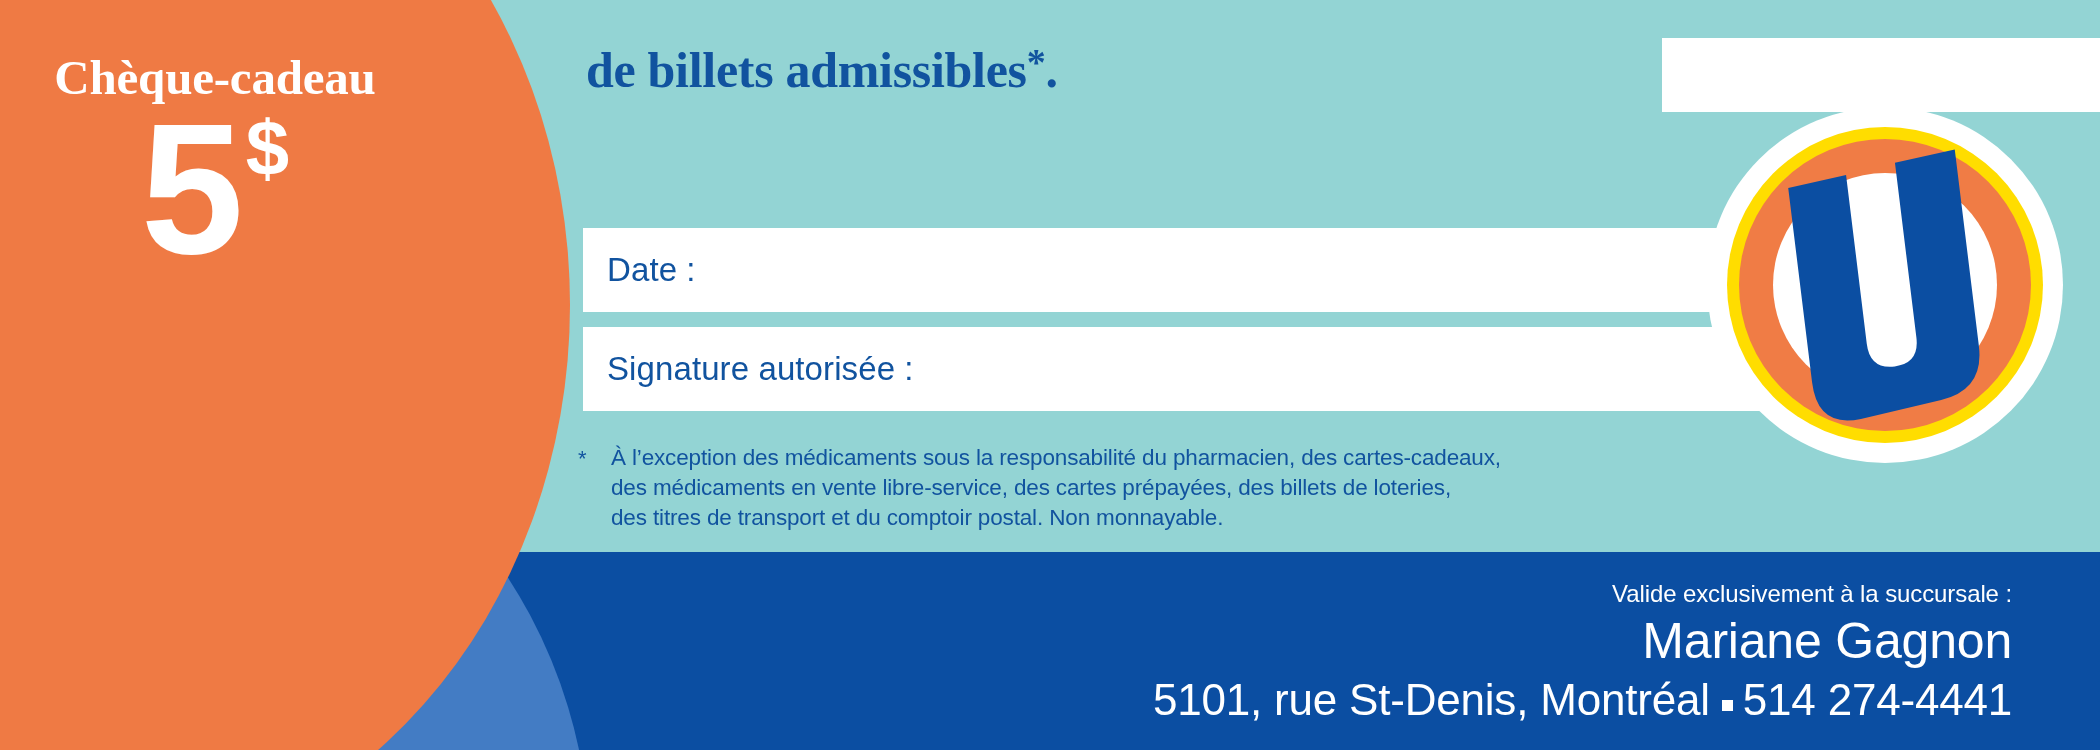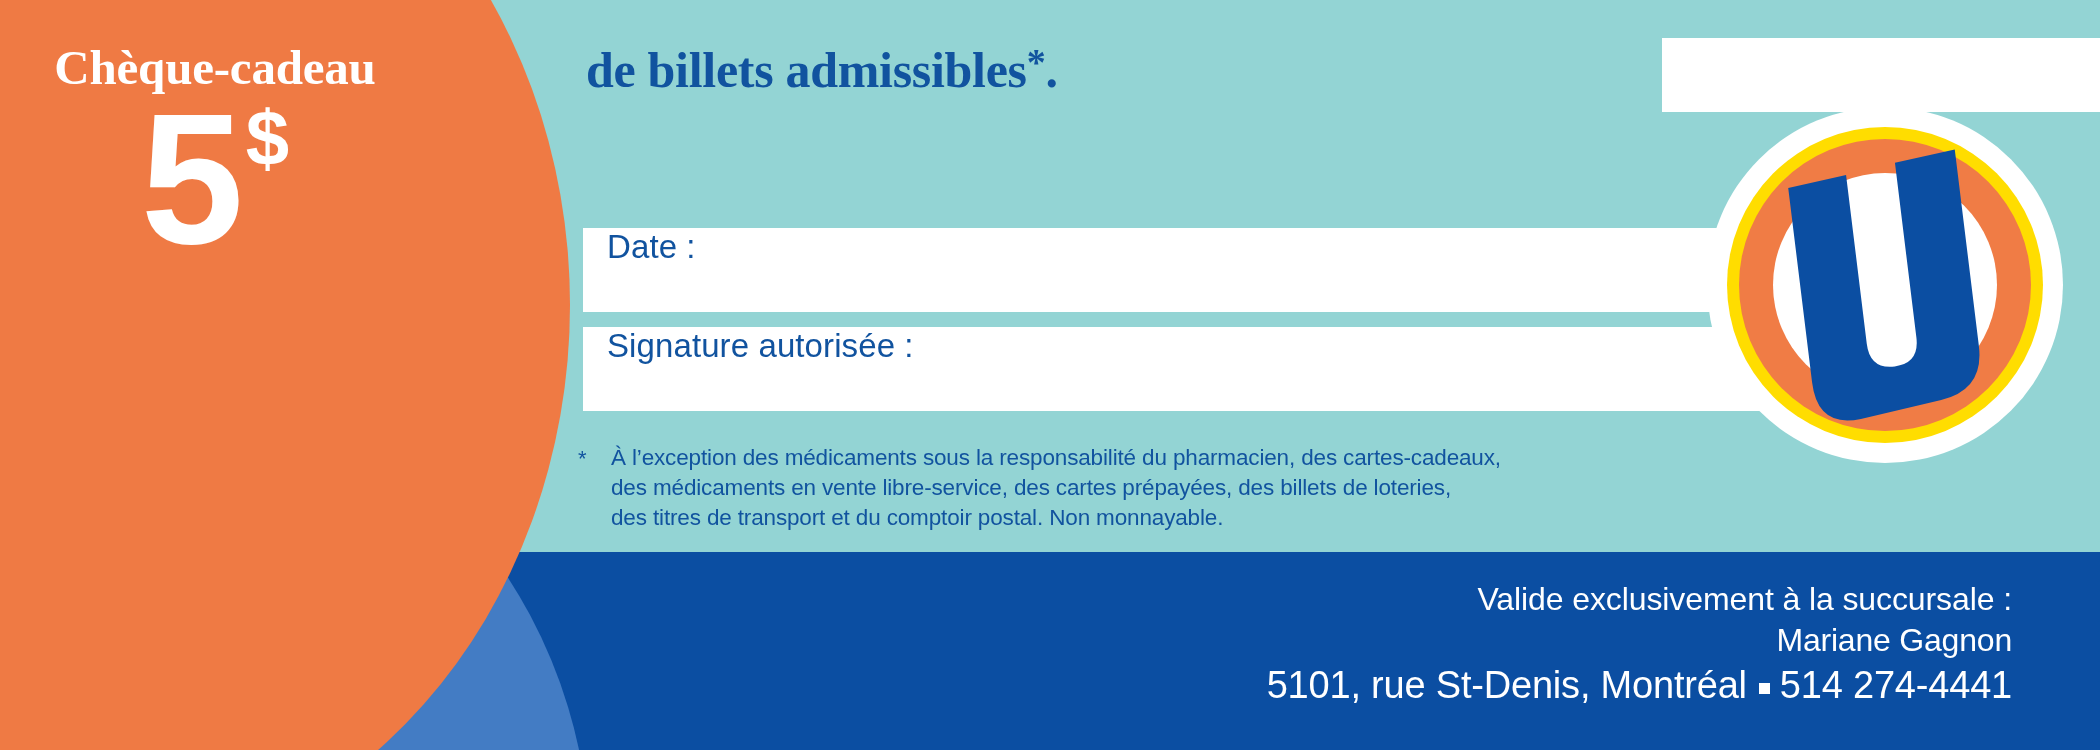--- a/index.html
+++ b/index.html
@@ -44,21 +44,21 @@
     background:#0b4ea2;
   }
   
   #blob-blue { z-index:3; }
   #footer-band { z-index:2; }
   #blob-orange { z-index:4; }
 
   
   #left-panel {
     position:absolute;
-    left:0; top:1px;
+    left:0; top:11px;
     width:570px; height:300px;
     z-index:6;
     color:#ffffff;
     padding-left:36px;
   }
   #gift-label {
     position:absolute;
     left:0; top:38px;
     width:430px;
     text-align:center;
@@ -108,20 +108,21 @@
 
   
   .field-bar {
     position:absolute;
     left:583px;
     width:1215px;
     height:84px;
     background:#ffffff;
     z-index:7;
     display:flex;
+    align-items:center;
   }
   #field-date      { top:228px; }
   #field-signature { top:327px; }
   .field-label {
     margin-left:24px;
     color:#11539f;
     font-size:33px;
     font-weight:normal;
     letter-spacing:0.1px;
     white-space:nowrap;
@@ -156,23 +157,23 @@
 
   
   #branch-info {
     position:absolute;
     right:88px; top:578px;
     z-index:8;
     text-align:right;
     color:#ffffff;
     white-space:nowrap;
   }
-  #branch-intro { font-size:32px; line-height:1.34; letter-spacing:-0.1px; }
-  #branch-name  { font-size:32px; line-height:1.24; letter-spacing:-0.2px; }
-  #branch-address { font-size:38px; line-height:1.28; letter-spacing:-0.2px; }
+  #branch-intro { font-size:24px; line-height:1.34; letter-spacing:-0.1px; }
+  #branch-name  { font-size:50px; line-height:1.24; letter-spacing:-0.2px; }
+  #branch-address { font-size:44px; line-height:1.28; letter-spacing:-0.2px; }
   #branch-address .sep {
     display:inline-block;
     width:11px; height:11px;
     background:#ffffff;
     margin:0 10px 0 12px;
     vertical-align:4px;
   }
 
   
   #logo-badge {

